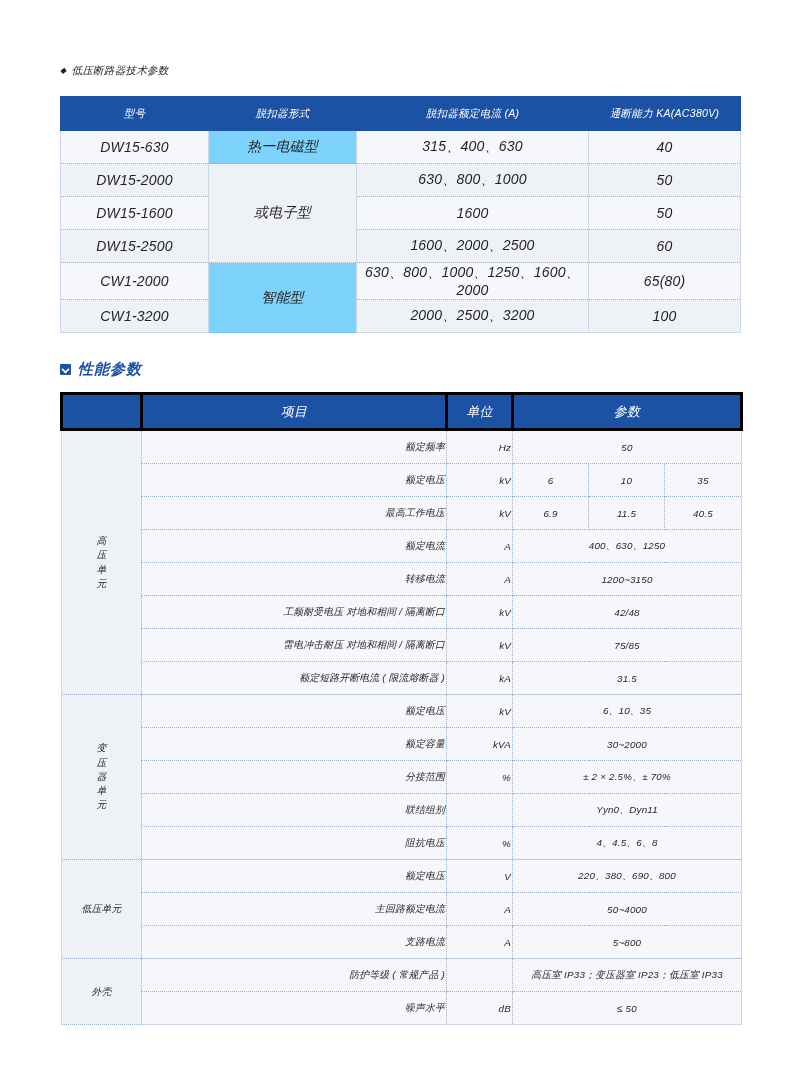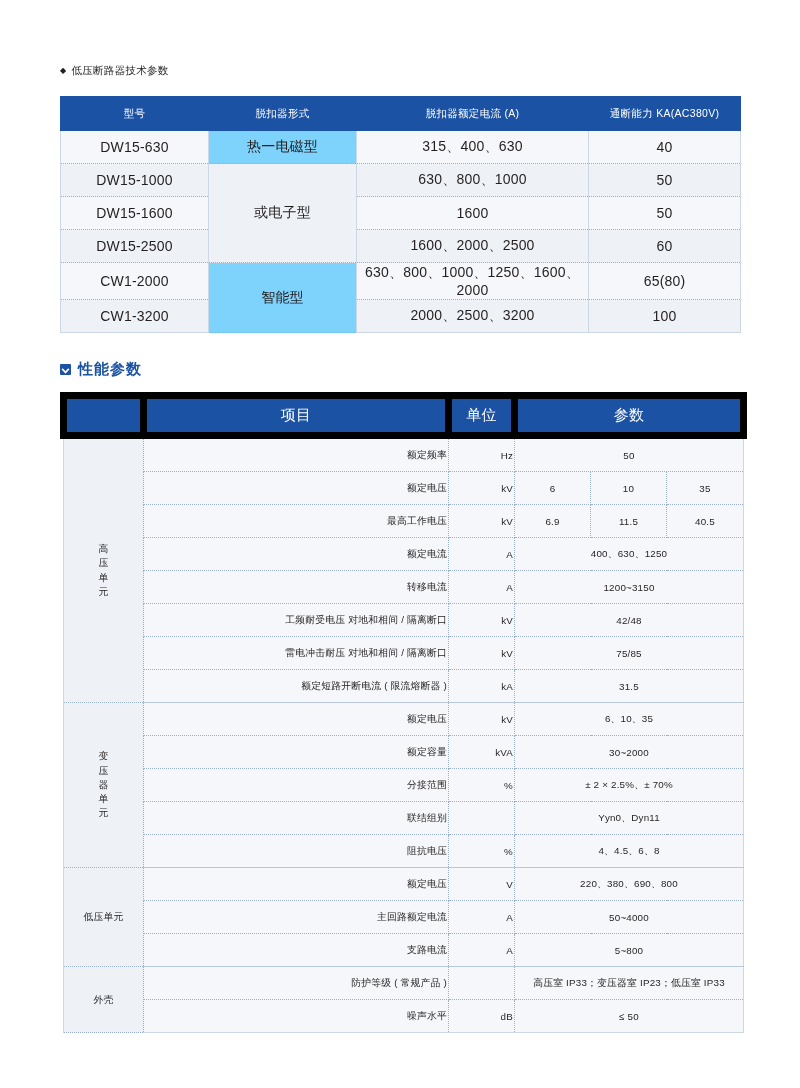--- a/index.html
+++ b/index.html
@@ -13,20 +13,21 @@
     font-family: "Liberation Sans", sans-serif;
     color: #231f20;
     position: relative;
     overflow: hidden;
   }
   .page {
     position: relative;
     width: 800px;
     height: 948px;
     padding: 0;
+    font-style: italic;
   }
 
   
   .sec1-heading {
     position: absolute;
     left: 60px;
     top: 64px;
     font-size: 10.5px;
     color: #231f20;
     letter-spacing: 0.3px;
@@ -115,23 +116,23 @@
     position: absolute;
     left: 60px;
     top: 392px;
     width: 680px;
     font-size: 9.5px;
   }
   .tbl2 th {
     background: #1b52a4;
     color: #ffffff;
     font-weight: normal;
-    font-size: 15px;
+    font-size: 13px;
     height: 31px;
-    border: 7px solid #000000;
+    border: 3px solid #000000;
     letter-spacing: 0.3px;
   }
   .tbl2 td {
     height: 30px;
     vertical-align: middle;
     font-size: 9.8px;
     color: #231f20;
     background: #f5f7fa;
     border-bottom: 1px dotted #9bb0cf;
     border-left: 1px dotted #9bb0cf;
@@ -182,21 +183,21 @@
       </tr>
     </thead>
     <tbody>
       <tr>
         <td>DW15-630</td>
         <td class="mergecell">热一电磁型</td>
         <td>315、400、630</td>
         <td>40</td>
       </tr>
       <tr>
-        <td>DW15-1000</td>
+        <td>DW15-2000</td>
         <td class="mergecell" rowspan="3">或电子型</td>
         <td>630、800、1000</td>
         <td>50</td>
       </tr>
       <tr>
         <td>DW15-1600</td>
         <td>1600</td>
         <td>50</td>
       </tr>
       <tr>

